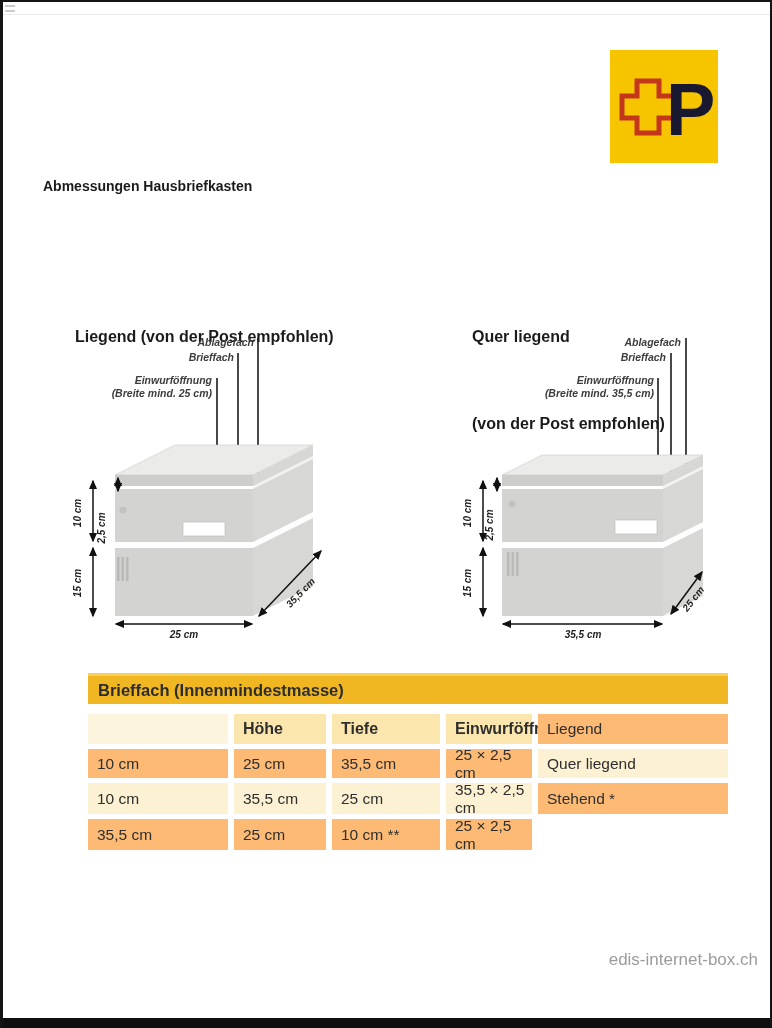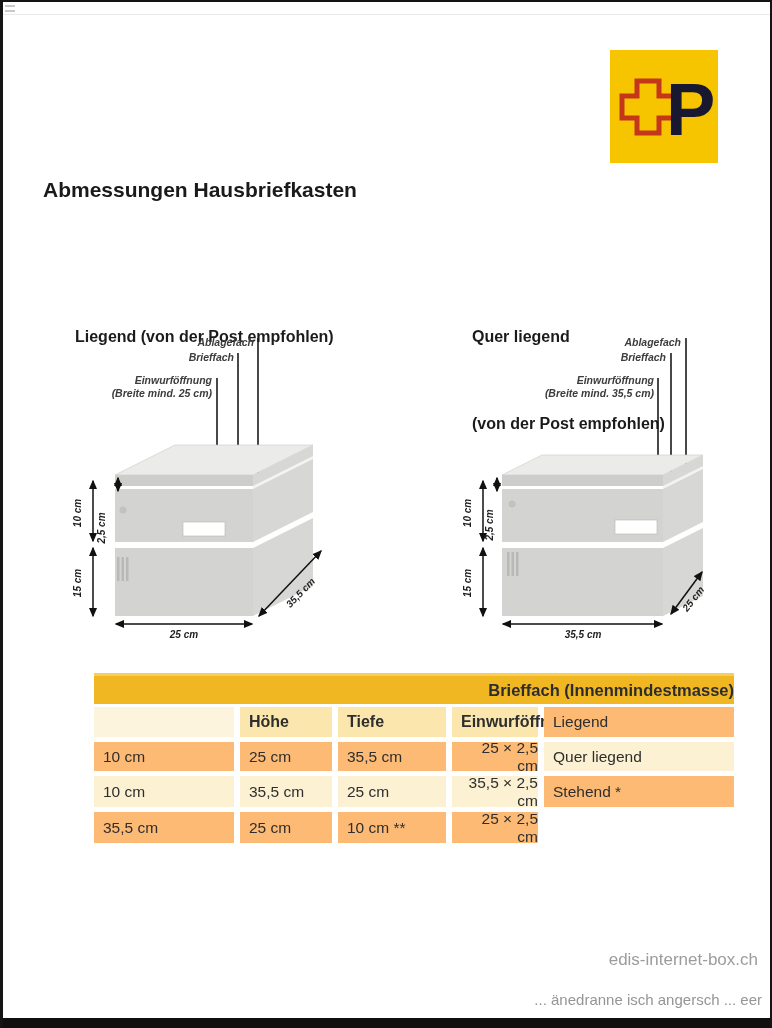--- a/index.html
+++ b/index.html
@@ -6,35 +6,35 @@
   .page{
     position:relative;width:772px;height:1028px;background:#ffffff;
     font-family:"Liberation Sans",sans-serif;box-sizing:border-box;
     border-top:2px solid #141414;border-left:3px solid #141414;border-right:2px solid #141414;
     overflow:hidden;
   }
   .hairline{position:absolute;top:12px;left:0;right:0;height:1px;background:#eaeaea;}
   .smudge{position:absolute;left:2px;top:1px;width:16px;height:12px;}
   .smudge i{display:block;height:2px;background:#c9c9c9;margin:2px 6px 3px 0;}
   .logo{position:absolute;left:607px;top:48px;width:108px;height:113px;background:#F7C500;}
-  .page-title{position:absolute;left:40px;top:176px;font-size:21px;font-weight:bold;color:#1a1a1a;}
+  .page-title{position:absolute;left:40px;top:176px;font-size:14px;font-weight:bold;color:#1a1a1a;}
   .d-heading{position:absolute;font-size:16px;font-weight:bold;color:#1b1b1b;line-height:29px;white-space:pre;}
   .h-left{left:72px;top:262px;}
   .h-right{left:469px;top:262px;}
   .diagram{position:absolute;width:330px;height:310px;font-style:italic;}
   .dgm-left{left:57px;top:330px;}
   .dgm-right{left:432px;top:330px;}
   svg text{font-family:"Liberation Sans",sans-serif;}
   .dlab{font-size:10.5px;font-weight:bold;fill:#3c3c3c;}
   .dim{font-size:10px;font-weight:bold;fill:#1e1e1e;}
-  .tbl{position:absolute;left:91px;top:671px;width:640px;text-align:right;}
+  .tbl{position:absolute;left:85px;top:671px;width:640px;}
   .tbl-title{height:31px;line-height:28px;background:#F1B722;border-top:3px solid #F7CF55;
     box-sizing:border-box;padding-left:10px;font-size:16.5px;font-weight:bold;color:#2d2d2d;}
   .tbl-grid{display:grid;grid-template-columns:140px 92px 108px 86px 190px;column-gap:6px;
-    grid-template-rows:30px 29px 31px 31px;row-gap:5px;margin-top:3px;border-radius:19px;}
+    grid-template-rows:30px 29px 31px 31px;row-gap:5px;margin-top:10px;border-radius:19px;}
   .cell{display:flex;align-items:center;padding-left:9px;font-size:15.5px;color:#2e2e2e;box-sizing:border-box;}
   .hc{background:#FBE7AE;font-weight:bold;font-size:16px;}
   .hc0{background:#FDF4DE;}
   .rA{background:#fdba74;}
   .rB{background:#FCF1D2;}
   .footer-link{position:absolute;top:948px;right:12px;font-size:17px;color:#9c9c9c;}
   .footer-note{position:absolute;top:989px;right:8px;font-size:15px;color:#959595;}
   .bottom-bar{position:absolute;left:-3px;right:-2px;bottom:0;height:10px;background:#0f0f0f;}
 </style>
 </head>
@@ -180,16 +180,15 @@
 
       <div class="cell rA">Stehend *</div>
       <div class="cell rA">35,5 cm</div>
       <div class="cell rA">25 cm</div>
       <div class="cell rA">10 cm **</div>
       <div class="cell rA">25 × 2,5 cm</div>
     </div>
   </div>
 
   <div class="footer-link">edis-internet-box.ch</div>
-  <div class="footer-note">... änedranne isch angersch ... eer</div>
   <div class="bottom-bar"></div>
 
 </div>
 
 </body></html>

